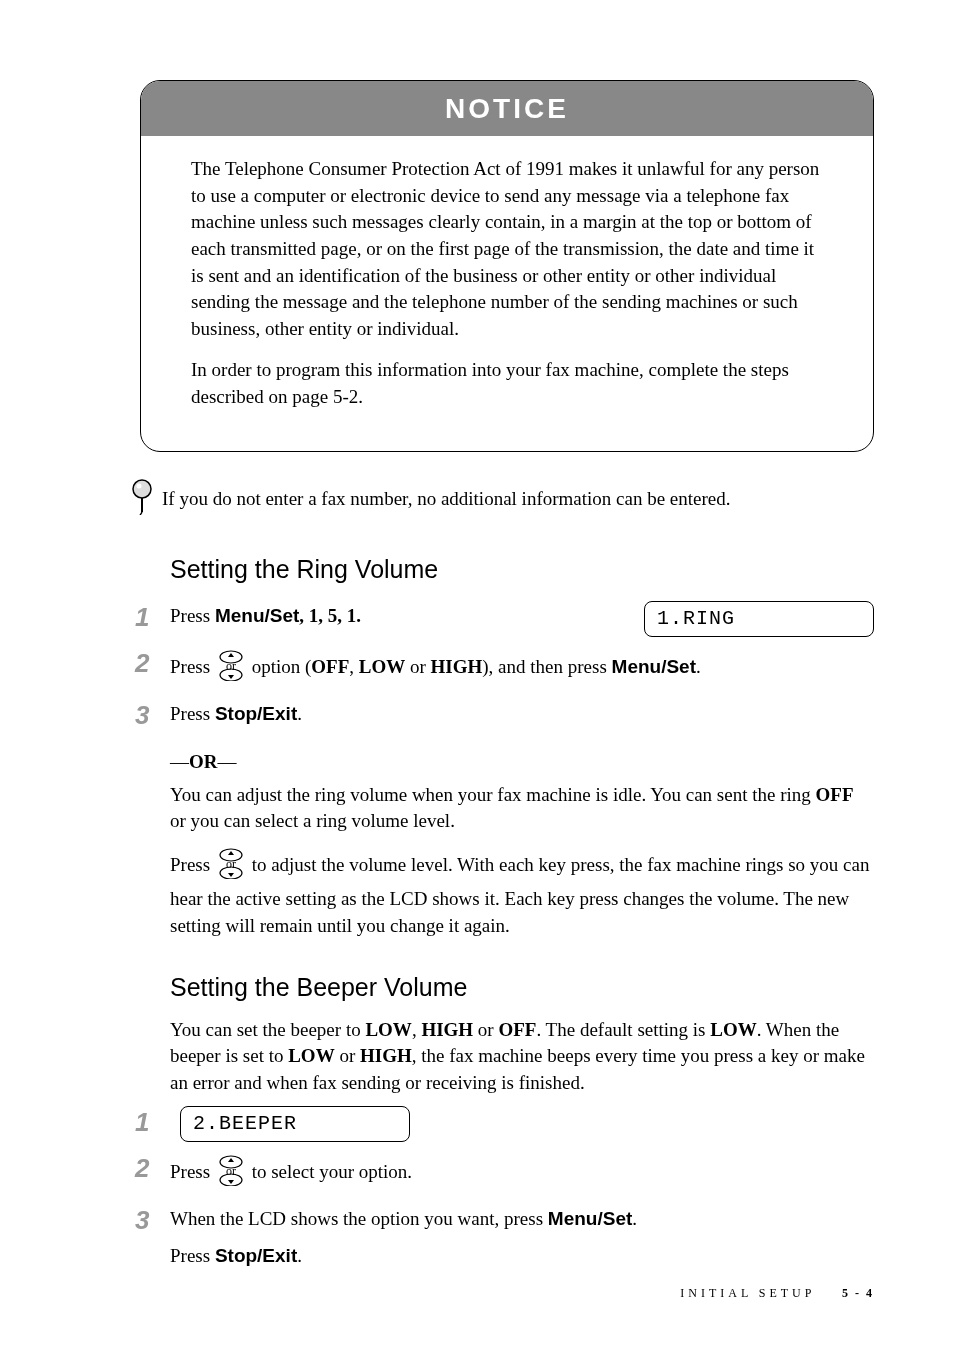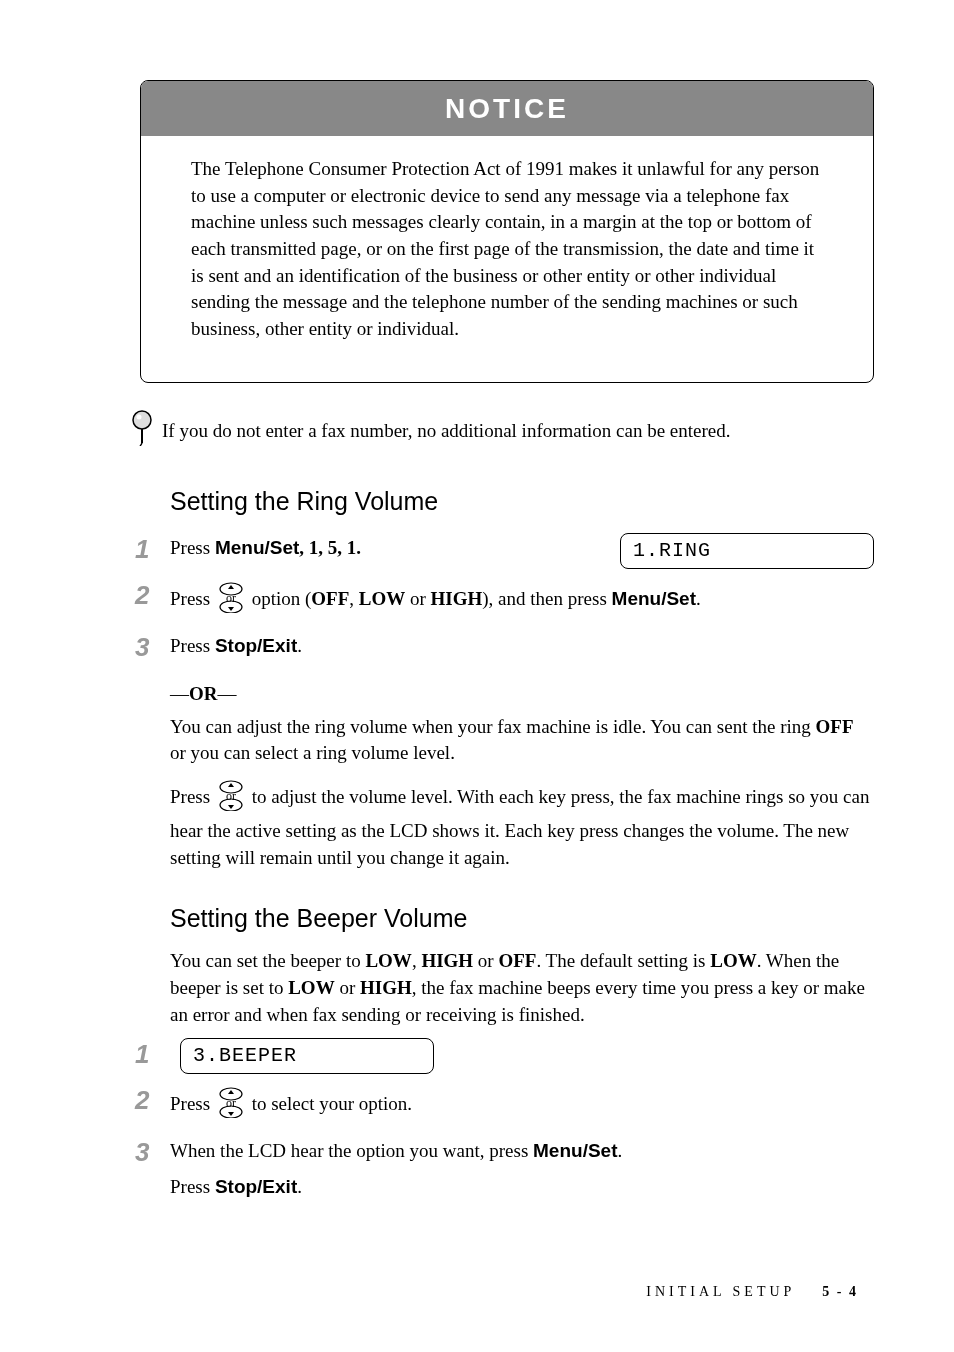--- a/index.html
+++ b/index.html
@@ -13,21 +13,21 @@
       line-height: 1.4;
       color: #000;
       background: #fff;
       width: 954px;
       min-height: 1352px;
       padding: 80px 80px 60px 80px;
       position: relative;
     }
     .notice-box {
       border: 1.5px solid #000;
-      border-radius: 8px;
+      border-radius: 20px;
       margin: 0 0 20px 60px;
       overflow: hidden;
       padding-bottom: 25px;
     }
     .notice-header {
       background: #888;
       color: #fff;
       font-family: Arial, Helvetica, sans-serif;
       font-weight: bold;
       font-size: 28px;
@@ -86,21 +86,21 @@
     .step-with-lcd .step-text {
       flex: 1;
     }
     .lcd {
       border: 1.5px solid #000;
       border-radius: 8px;
       font-family: 'Courier New', monospace;
       font-size: 20px;
       letter-spacing: 1px;
       padding: 3px 12px;
-      width: 254px;
+      width: 230px;
       margin-left: 10px;
       margin-top: -2px;
     }
     .bold-sans {
       font-family: Arial, Helvetica, sans-serif;
       font-weight: bold;
     }
     .inline-icon {
       display: inline-block;
       vertical-align: middle;
@@ -109,40 +109,41 @@
     .or-separator {
       margin-left: 90px;
       margin-top: 16px;
     }
     .body-para {
       margin: 6px 0 6px 90px;
     }
     .footer {
       position: absolute;
       bottom: 50px;
-      right: 96px;
-      font-size: 14px;
+      right: 80px;
+      font-size: 12px;
       letter-spacing: 4px;
     }
     .footer .pagelabel {
       letter-spacing: 4px;
     }
     .footer .pagenum {
       font-weight: bold;
       margin-left: 20px;
       letter-spacing: 2px;
     }
   </style>
 </head>
 <body>
 
 <div class="notice-box">
   <div class="notice-header">NOTICE</div>
   <div class="notice-body">
     <p>The Telephone Consumer Protection Act of 1991 makes it unlawful for any person to use a computer or electronic device to send any message via a telephone fax machine unless such messages clearly contain, in a margin at the top or bottom of each transmitted page, or on the first page of the transmission, the date and time it is sent and an identification of the business or other entity or other individual sending the message and the telephone number of the sending machines or such business, other entity or individual.</p>
+    <p>In order to program this information into your fax machine, complete the steps described on page 5-2.</p>
   </div>
 </div>
 
 <div class="tip-row">
   <span class="tip-icon">
     <svg width="24" height="36" viewBox="0 0 24 36">
       <circle cx="12" cy="10" r="9" fill="#ddd" stroke="#000" stroke-width="1.5"></circle>
       <circle cx="9" cy="7" r="2.5" fill="#fff"></circle>
       <path d="M12 19 L12 33" stroke="#000" stroke-width="2" fill="none"></path>
       <path d="M12 33 Q11 35 10 36" stroke="#000" stroke-width="1.5" fill="none"></path>
@@ -210,21 +211,21 @@
 <h2 class="heading" style="margin-top:30px;">Setting the Beeper Volume</h2>
 
 <p class="body-para">
   <span>You can set the beeper to </span><b>LOW</b><span>, </span><b>HIGH</b><span> or </span><b>OFF</b><span>. The default setting is </span><b>LOW</b><span>. When the beeper is set to </span><b>LOW</b><span> or </span><b>HIGH</b><span>, the fax machine beeps every time you press a key or make an error and when fax sending or receiving is finished.</span>
 </p>
 
 <div class="step">
   <div class="step-num">1</div>
   <div class="step-body">
     <div class="step-with-lcd">
-      <div class="lcd">3.BEEPER</div>
+      <div class="lcd">2.BEEPER</div>
     </div>
   </div>
 </div>
 
 <div class="step">
   <div class="step-num">2</div>
   <div class="step-body">
     <span>Press </span><span class="inline-icon">
       <svg width="28" height="32" viewBox="0 0 28 32">
         <ellipse cx="14" cy="8" rx="11" ry="6" fill="none" stroke="#000" stroke-width="1.2"></ellipse>
@@ -234,21 +235,21 @@
         <path d="M14 30 L11 26 L17 26 Z" fill="#000"></path>
       </svg>
     </span><span> to select your option.</span>
   </div>
 </div>
 
 <div class="step">
   <div class="step-num">3</div>
   <div class="step-body">
     <div>
-      <span>When the LCD hear the option you want, press </span><span class="bold-sans">Menu/Set</span><span>.</span>
+      <span>When the LCD shows the option you want, press </span><span class="bold-sans">Menu/Set</span><span>.</span>
     </div>
     <div style="margin-top:10px;">
       <span>Press </span><span class="bold-sans">Stop/Exit</span><span>.</span>
     </div>
   </div>
 </div>
 
 <div class="footer">
   <span class="pagelabel">INITIAL SETUP</span>
   <span class="pagenum">5 - 4</span>

